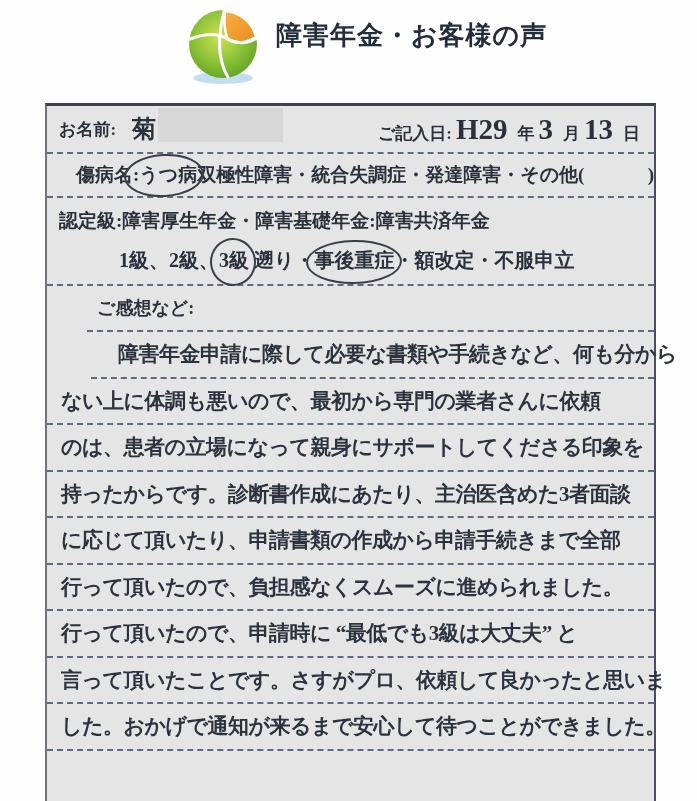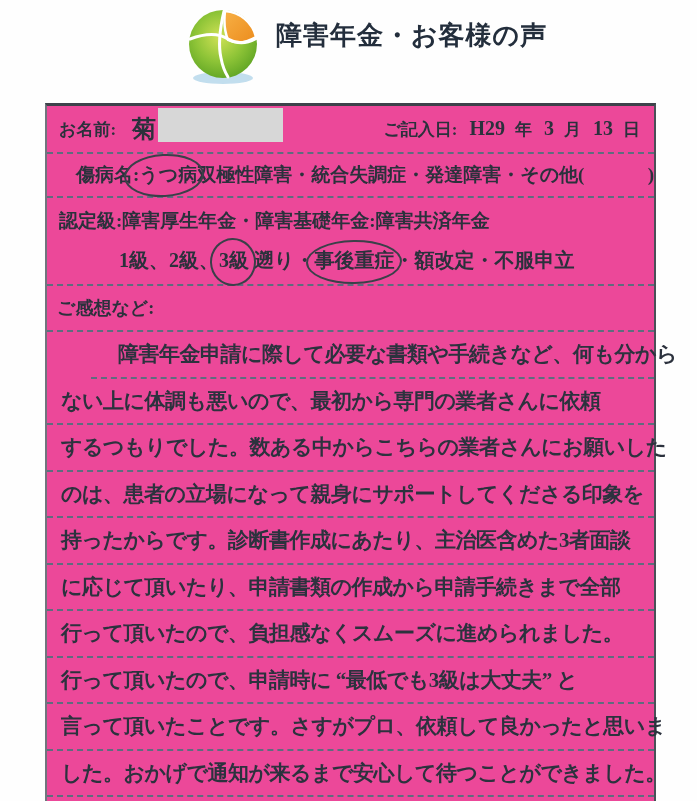--- a/index.html
+++ b/index.html
@@ -17,49 +17,49 @@
     position:absolute; left:276px; top:18px;
     font-size:26px; font-weight:bold; letter-spacing:1px;
     color:#232e3c; white-space:nowrap;
   }
   
   .form {
     position:absolute; left:45px; top:103px; width:611px; height:698px;
     border-top:3px solid #3d424a;
     border-left:2px solid #70757d;
     border-right:2px solid #4b5058;
-    background:#ec4899;
+    background:#e5e5e5;
   }
   .dashed { border-bottom:2px dashed #5f6c7e; }
   
   .row-name { height:48px; display:flex; align-items:center; padding:0 8px 0 12px; }
   .name-label { font-size:17px; font-weight:bold; white-space:nowrap; }
   .name-value { font-size:24px; font-weight:bold; margin-left:16px; }
   .redaction { width:125px; height:34px; background:#d7d7d7; margin-left:2px; align-self:flex-start; margin-top:2px; }
   .date-group { margin-left:auto; display:flex; align-items:baseline; white-space:nowrap; padding-right:6px; }
   .date-label { font-size:17px; font-weight:bold; }
-  .date-num { font-size:20px; font-weight:bold; margin-left:12px; }
+  .date-num { font-size:29px; font-weight:bold; margin-left:4px; }
   .date-unit { font-size:17px; font-weight:bold; margin-left:10px; }
   
   .row-disease { height:44px; display:flex; align-items:center; padding-left:29px; font-size:19px; font-weight:bold; white-space:nowrap; }
   .paren-space { display:inline-block; width:130px; }
   
   .circled { position:relative; display:inline-block; }
   .circled::after {
     content:""; position:absolute; border:2.5px solid #3a4049; border-radius:50%;
     pointer-events:none;
   }
   .c-disease::after { top:-8px; bottom:-9px; left:-15px; right:-7px; transform:rotate(-3deg); }
   .c-grade::after   { top:-9px; bottom:-12px; left:-9px; right:-7px; transform:rotate(-2deg); }
   .c-claim::after   { top:-7px; bottom:-10px; left:-8px; right:-8px; transform:rotate(-1deg); }
   
   .row-grade { height:88px; padding:10px 0 0 12px; font-size:19px; font-weight:bold; white-space:nowrap; }
   .grade-line2 { margin-top:13px; padding-left:60px; font-size:20px; }
   
-  .row-comments-label { height:46px; display:flex; align-items:center; padding-left:10px; font-size:18px; font-weight:bold; }
+  .row-comments-label { height:46px; display:flex; align-items:center; padding-left:10px; font-size:18px; font-weight:bold;margin-left:40px; }
   .cline {
     height:46.5px; display:flex; align-items:center;
     padding-left:14px; font-size:21px; font-weight:bold;
     color:#2c323e; letter-spacing:-0.5px; white-space:nowrap;
     border-bottom:2px dashed #5f6c7e;
   }
   .cline.indent { padding-left:27px;margin-left:44px; }
 </style>
 </head>
 <body>
@@ -122,21 +122,20 @@
       </div>
     </div>
 
     <div class="row-comments-label dashed">
       <span>ご感想など:</span>
     </div>
 
     <div>
       <div class="cline indent">障害年金申請に際して必要な書類や手続きなど、何も分から</div>
       <div class="cline">ない上に体調も悪いので、最初から専門の業者さんに依頼</div>
-      <div class="cline">するつもりでした。数ある中からこちらの業者さんにお願いした</div>
       <div class="cline">のは、患者の立場になって親身にサポートしてくださる印象を</div>
       <div class="cline">持ったからです。診断書作成にあたり、主治医含めた3者面談</div>
       <div class="cline">に応じて頂いたり、申請書類の作成から申請手続きまで全部</div>
       <div class="cline">行って頂いたので、負担感なくスムーズに進められました。</div>
       <div class="cline">行って頂いたので、申請時に “最低でも3級は大丈夫” と</div>
       <div class="cline">言って頂いたことです。さすがプロ、依頼して良かったと思いま</div>
       <div class="cline">した。おかげで通知が来るまで安心して待つことができました。</div>
     </div>
 
   </div>

